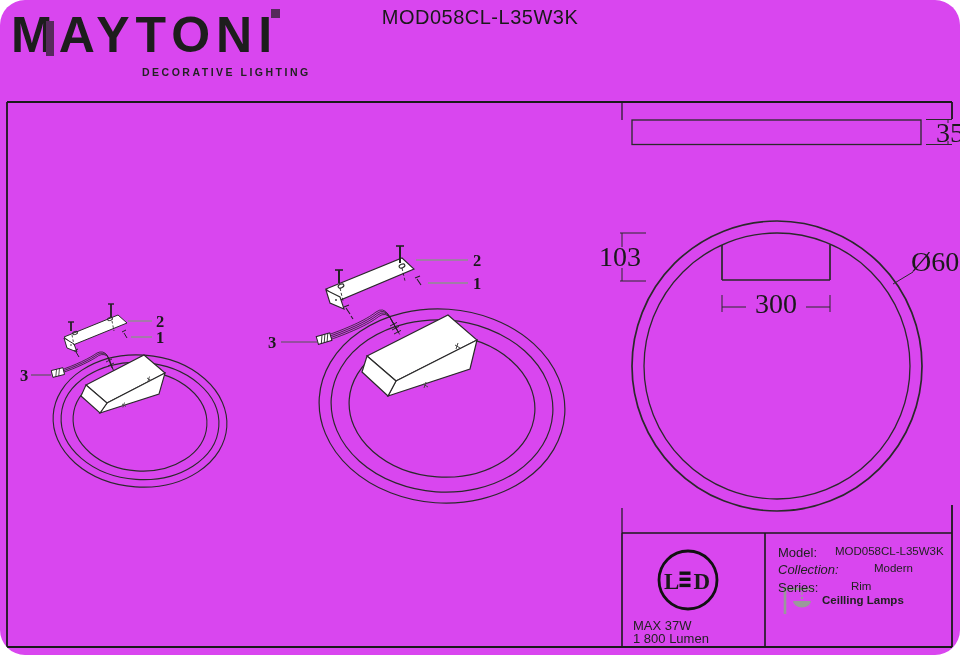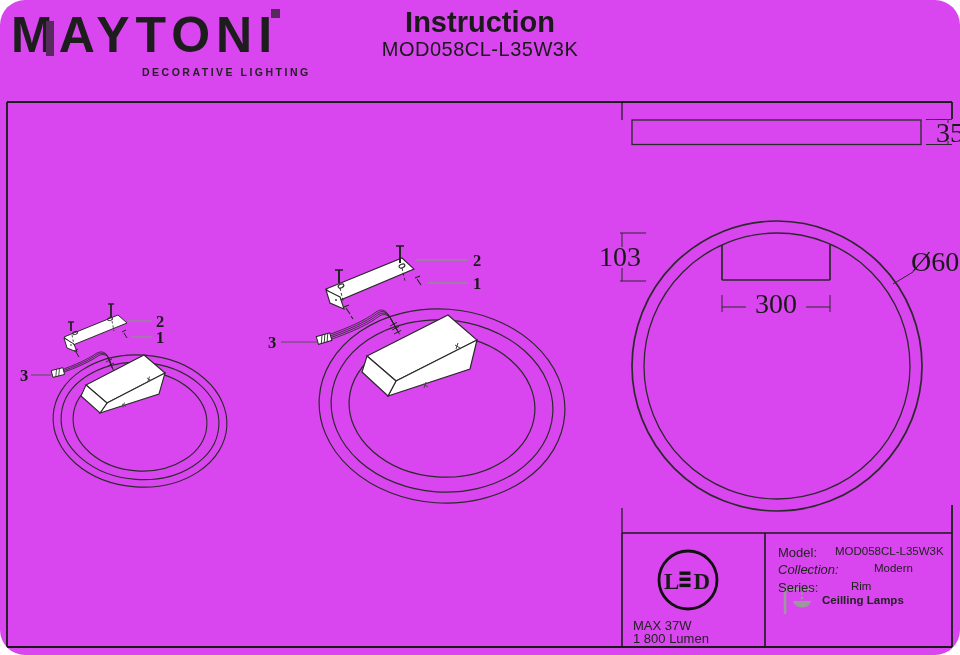--- a/index.html
+++ b/index.html
@@ -29,21 +29,20 @@
 <body>
 
 <div id="page">
 
   <div class="abs" id="wordmark">MAYTONI</div>
   <div class="abs" id="m-stem"></div>
   <div class="abs" id="i-dot"></div>
   <div class="abs" id="tagline">DECORATIVE LIGHTING</div>
 
   <div class="abs" id="title-wrap">
-    <div id="title-main">Instruction</div>
     <div id="title-model">MOD058CL-L35W3K</div>
   </div>
 
   <svg width="960" height="655" viewBox="0 0 960 655">
 
     <g stroke="#1a1a1a" stroke-width="1.8" fill="none">
       <path d="M7 102 H952"></path>
       <path d="M7 102 V647"></path>
       <path d="M7 647 H952"></path>
       <path d="M952 102 V119"></path>

